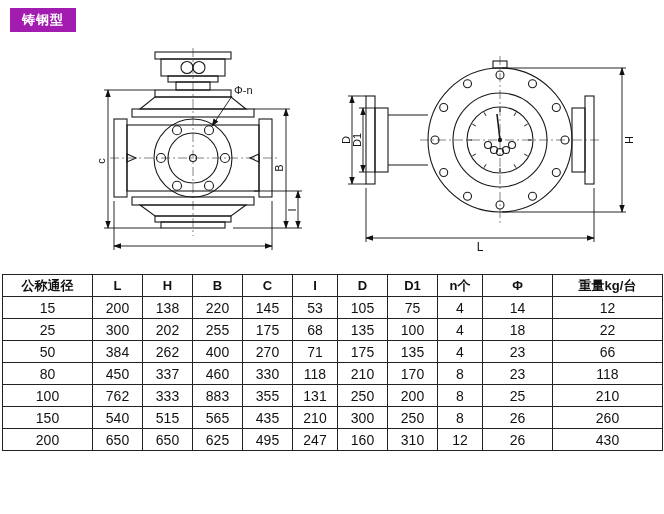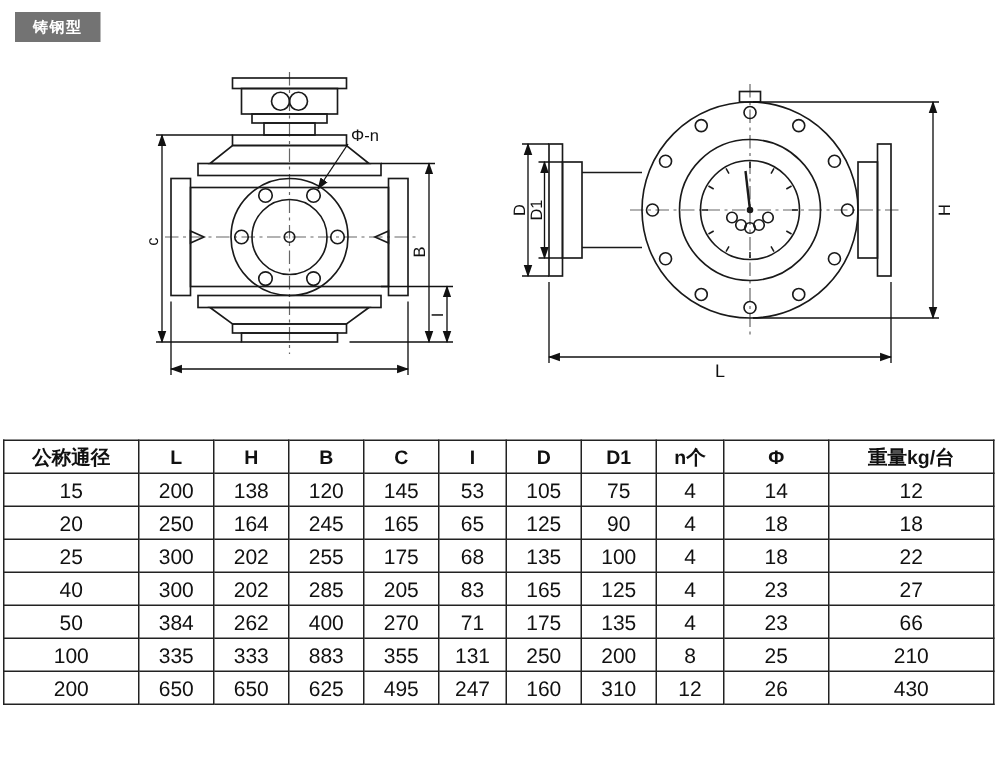--- a/index.html
+++ b/index.html
@@ -2,29 +2,29 @@
 <html><head>
 <meta charset="utf-8">
 <style>
   html,body{margin:0;padding:0;background:#fff;}
   .page{
     position:relative;width:664px;height:514px;background:#fff;
     font-family:"Liberation Sans","DejaVu Sans",sans-serif;color:#111;
     outline:1px solid #e3e3e3;overflow:hidden;
   }
   .badge{
-    position:absolute;left:10px;top:8px;background:#737373;color:#fff;
-    font-size:10px;font-weight:bold;padding:3px 12px;letter-spacing:1px;
+    position:absolute;left:10px;top:8px;background:#a21caf;color:#fff;
+    font-size:13px;font-weight:bold;padding:3px 12px;letter-spacing:1px;
   }
   .drawing{position:absolute;}
   .drawing-left{left:98px;top:46px;}
   .drawing-right{left:342px;top:42px;}
   svg text{font-family:"Liberation Sans","DejaVu Sans",sans-serif;}
   .spec-table{
-    position:absolute;left:2px;top:293px;width:660px;
+    position:absolute;left:2px;top:274px;width:660px;
     border-collapse:collapse;table-layout:fixed;font-size:14px;color:#111;
   }
   .spec-table th,.spec-table td{
     border:1px solid #222;text-align:center;height:21px;padding:0 1px;
     overflow:hidden;white-space:nowrap;
   }
   .spec-table th{font-weight:bold;font-size:13px;}
 </style>
 </head>
 <body>
@@ -210,93 +210,93 @@
           <th>n个</th>
           <th>Φ</th>
           <th>重量kg/台</th>
         </tr>
     </thead>
     <tbody>
         <tr>
           <td>15</td>
           <td>200</td>
           <td>138</td>
-          <td>120</td>
+          <td>220</td>
           <td>145</td>
           <td>53</td>
           <td>105</td>
           <td>75</td>
           <td>4</td>
           <td>14</td>
           <td>12</td>
-        </tr>
-        <tr>
-          <td>20</td>
-          <td>250</td>
-          <td>164</td>
-          <td>245</td>
-          <td>165</td>
-          <td>65</td>
-          <td>125</td>
-          <td>90</td>
-          <td>4</td>
-          <td>18</td>
-          <td>18</td>
         </tr>
         <tr>
           <td>25</td>
           <td>300</td>
           <td>202</td>
           <td>255</td>
           <td>175</td>
           <td>68</td>
           <td>135</td>
           <td>100</td>
           <td>4</td>
           <td>18</td>
           <td>22</td>
         </tr>
         <tr>
-          <td>40</td>
-          <td>300</td>
-          <td>202</td>
-          <td>285</td>
-          <td>205</td>
-          <td>83</td>
-          <td>165</td>
-          <td>125</td>
-          <td>4</td>
-          <td>23</td>
-          <td>27</td>
-        </tr>
-        <tr>
           <td>50</td>
           <td>384</td>
           <td>262</td>
           <td>400</td>
           <td>270</td>
           <td>71</td>
           <td>175</td>
           <td>135</td>
           <td>4</td>
           <td>23</td>
           <td>66</td>
         </tr>
         <tr>
+          <td>80</td>
+          <td>450</td>
+          <td>337</td>
+          <td>460</td>
+          <td>330</td>
+          <td>118</td>
+          <td>210</td>
+          <td>170</td>
+          <td>8</td>
+          <td>23</td>
+          <td>118</td>
+        </tr>
+        <tr>
           <td>100</td>
-          <td>335</td>
+          <td>762</td>
           <td>333</td>
           <td>883</td>
           <td>355</td>
           <td>131</td>
           <td>250</td>
           <td>200</td>
           <td>8</td>
           <td>25</td>
           <td>210</td>
+        </tr>
+        <tr>
+          <td>150</td>
+          <td>540</td>
+          <td>515</td>
+          <td>565</td>
+          <td>435</td>
+          <td>210</td>
+          <td>300</td>
+          <td>250</td>
+          <td>8</td>
+          <td>26</td>
+          <td>260</td>
         </tr>
         <tr>
           <td>200</td>
           <td>650</td>
           <td>650</td>
           <td>625</td>
           <td>495</td>
           <td>247</td>
           <td>160</td>
           <td>310</td>

